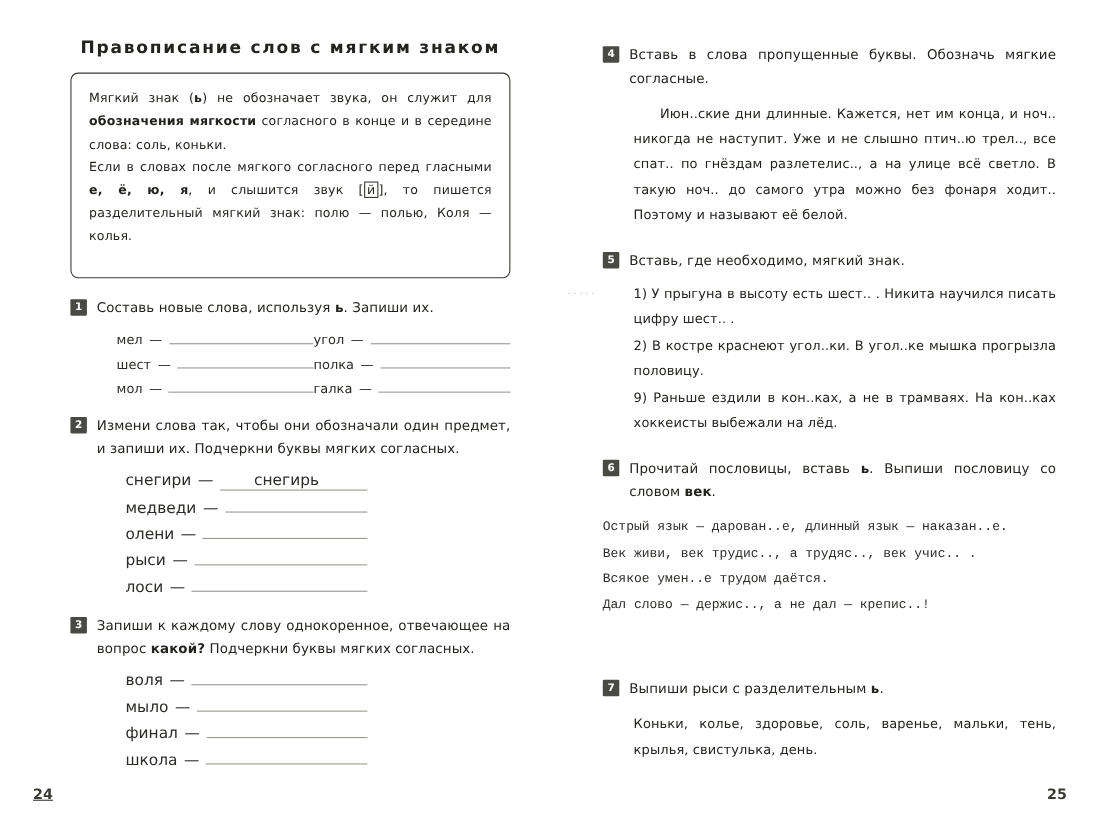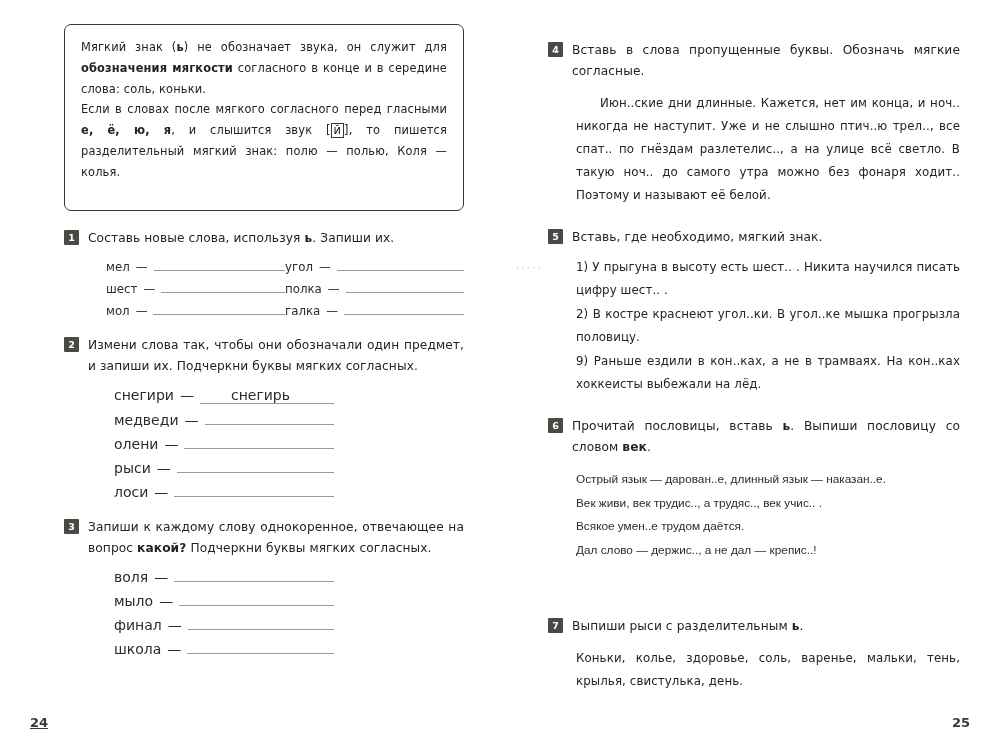--- a/index.html
+++ b/index.html
@@ -155,22 +155,21 @@
   .list-answer {
     border-bottom: 0.8px solid #9a9a92;
     padding-right: 44px;
     flex: 1 1 auto;
   }
 
   .num-list-item { margin-bottom: 1px; }
 
   .proverb-block {
     margin-top: 10px;
-    margin-left: 28px;
-    font-family: Liberation Sans, sans-serif;
+    font-family: Liberation Mono, monospace;
     font-size: 11.8px;
     line-height: 2.0;
   }
 
   .folio {
     position: absolute;
     bottom: 18px;
     font-family: "DejaVu Sans", sans-serif;
     font-size: 13px;
     font-weight: bold;
@@ -188,20 +187,21 @@
     letter-spacing: 2px;
   }
 </style>
 </head>
 <body>
 
 <div class="page">
 
   <div class="col col-left">
 
+    <div class="title">Правописание слов с мягким знаком</div>
 
     <div class="rulebox">
       <div>
         <span>Мягкий знак (</span><b>ь</b><span>) не обозначает звука, он служит для </span><b>обозначения мягкости</b><span> согласного в конце и в середине слова: соль, коньки.</span>
       </div>
       <div>
         <span>Если в словах после мягкого согласного перед гласными </span><b>е, ё, ю, я</b><span>, и слышится звук [</span><span class="boxed-letter">й</span><span>], то пишется разделительный мягкий знак: полю — полью, Коля — колья.</span>
       </div>
     </div>
 

